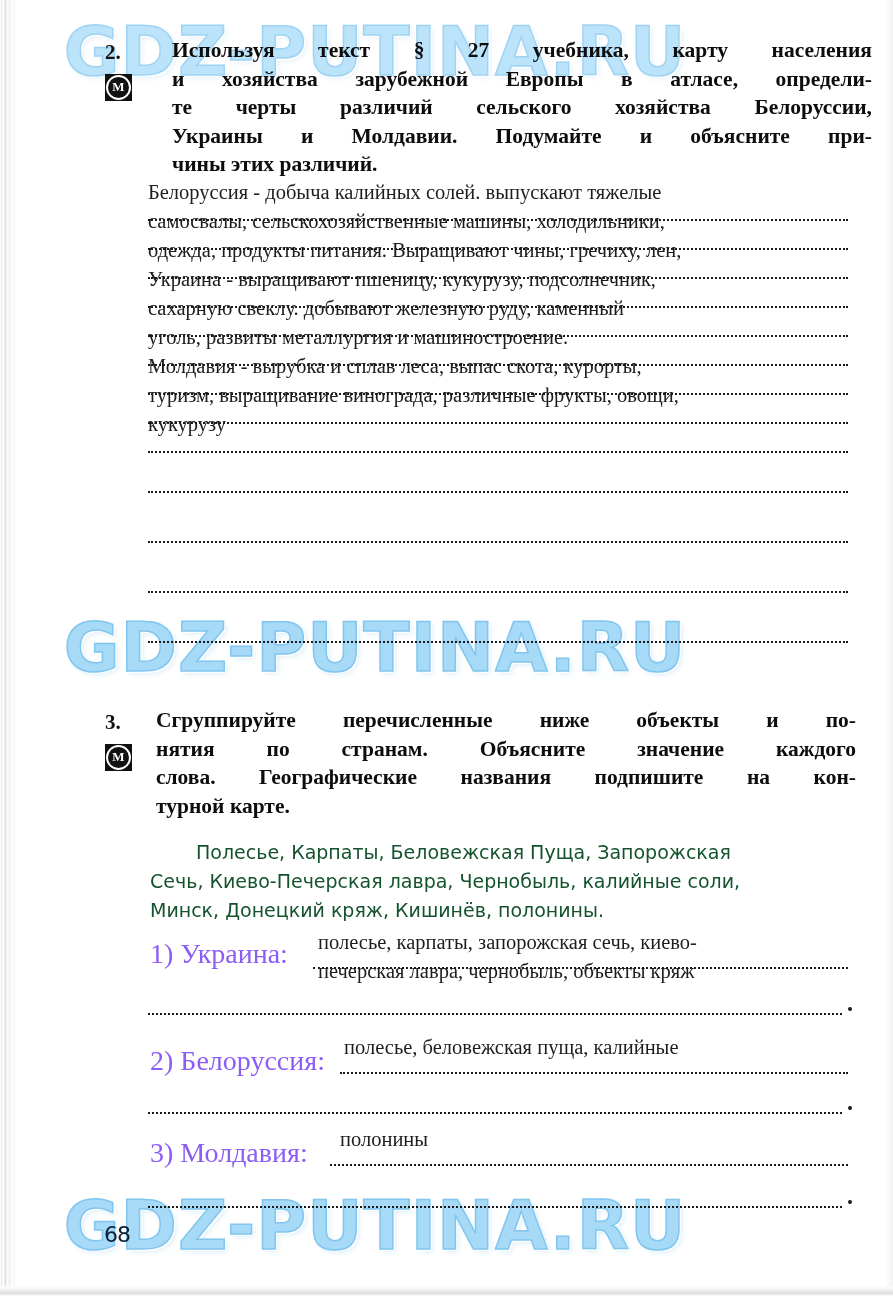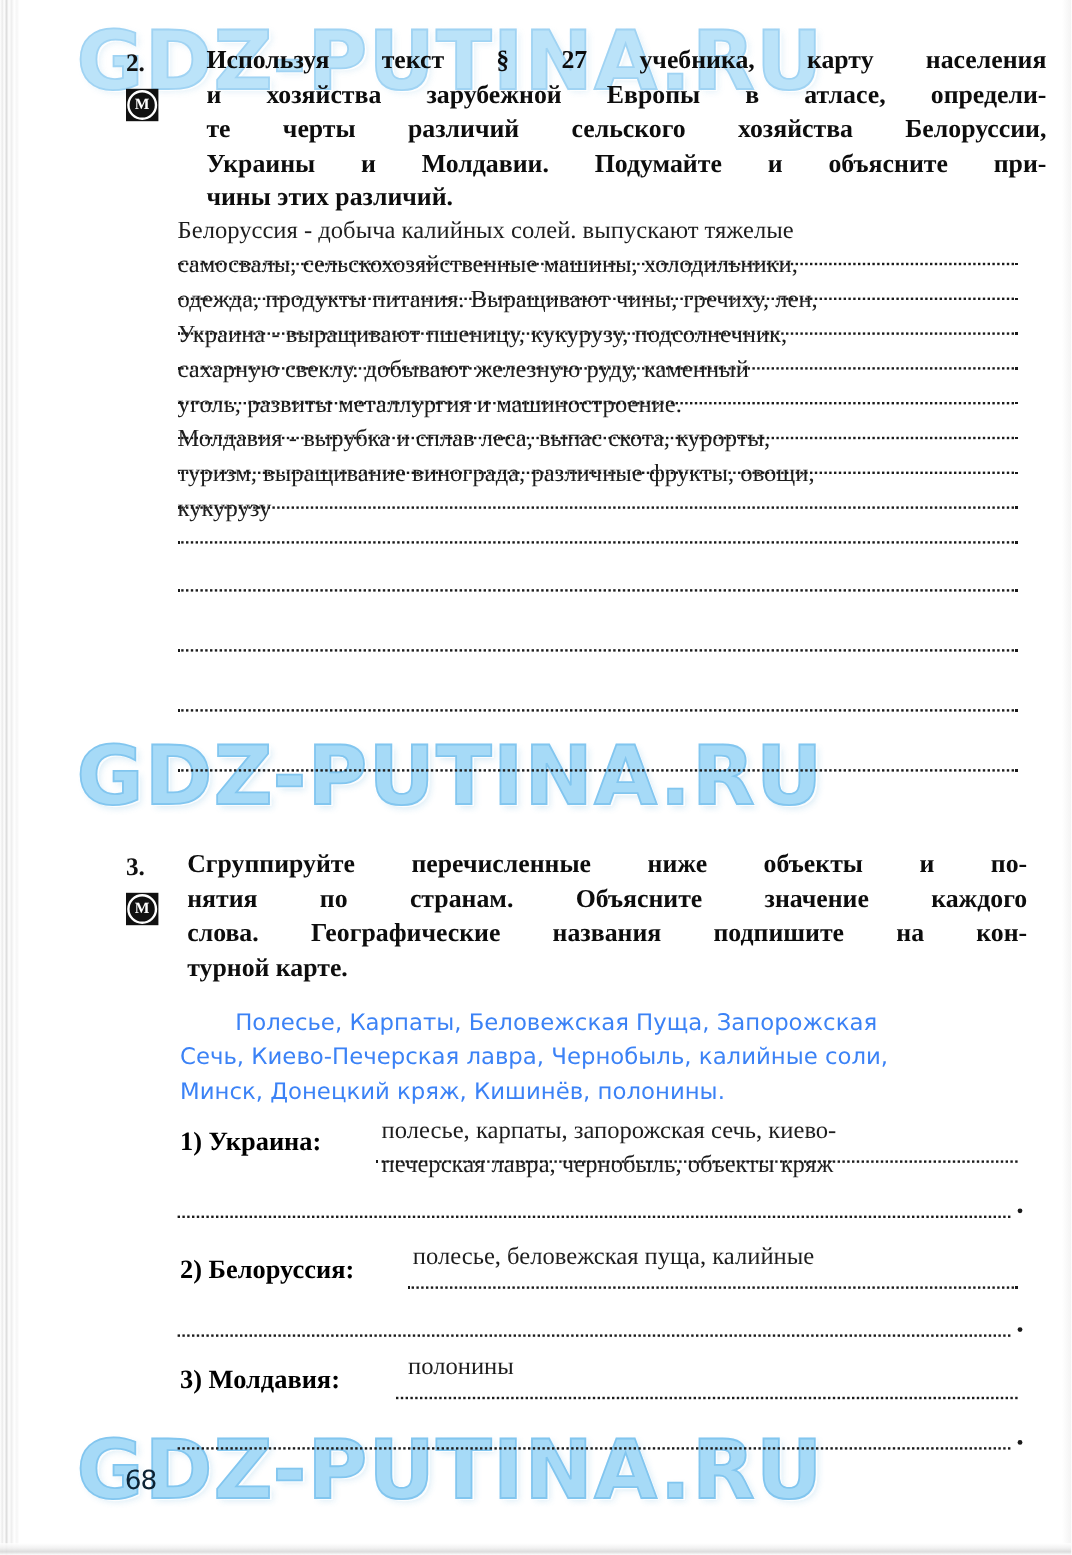--- a/index.html
+++ b/index.html
@@ -137,32 +137,32 @@
     position: absolute;
     width: 4px; height: 4px;
     border-radius: 50%;
     background: #1b1b1b;
   }
 
   
   .group-label {
     position: absolute;
     font-family: "Liberation Serif", "DejaVu Serif", serif;
-    font-weight: 700;
-    font-size: 22px;
-    color: #000000;
+    font-weight: 400;
+    font-size: 28px;
+    color: #8b5cf6;
     white-space: nowrap;
   }
 
   .obj-list {
     position: absolute;
     font-family: "DejaVu Sans", "Liberation Sans", sans-serif;
     font-size: 19px;
     line-height: 29px;
-    color: #3b82f6;
+    color: #14532d;
   }
   .obj-list div { white-space: nowrap; }
 
   .page-number {
     position: absolute;
     left: 104px;
     top: 1222px;
     font-family: "DejaVu Sans", sans-serif;
     font-size: 22px;
     font-weight: 400;

